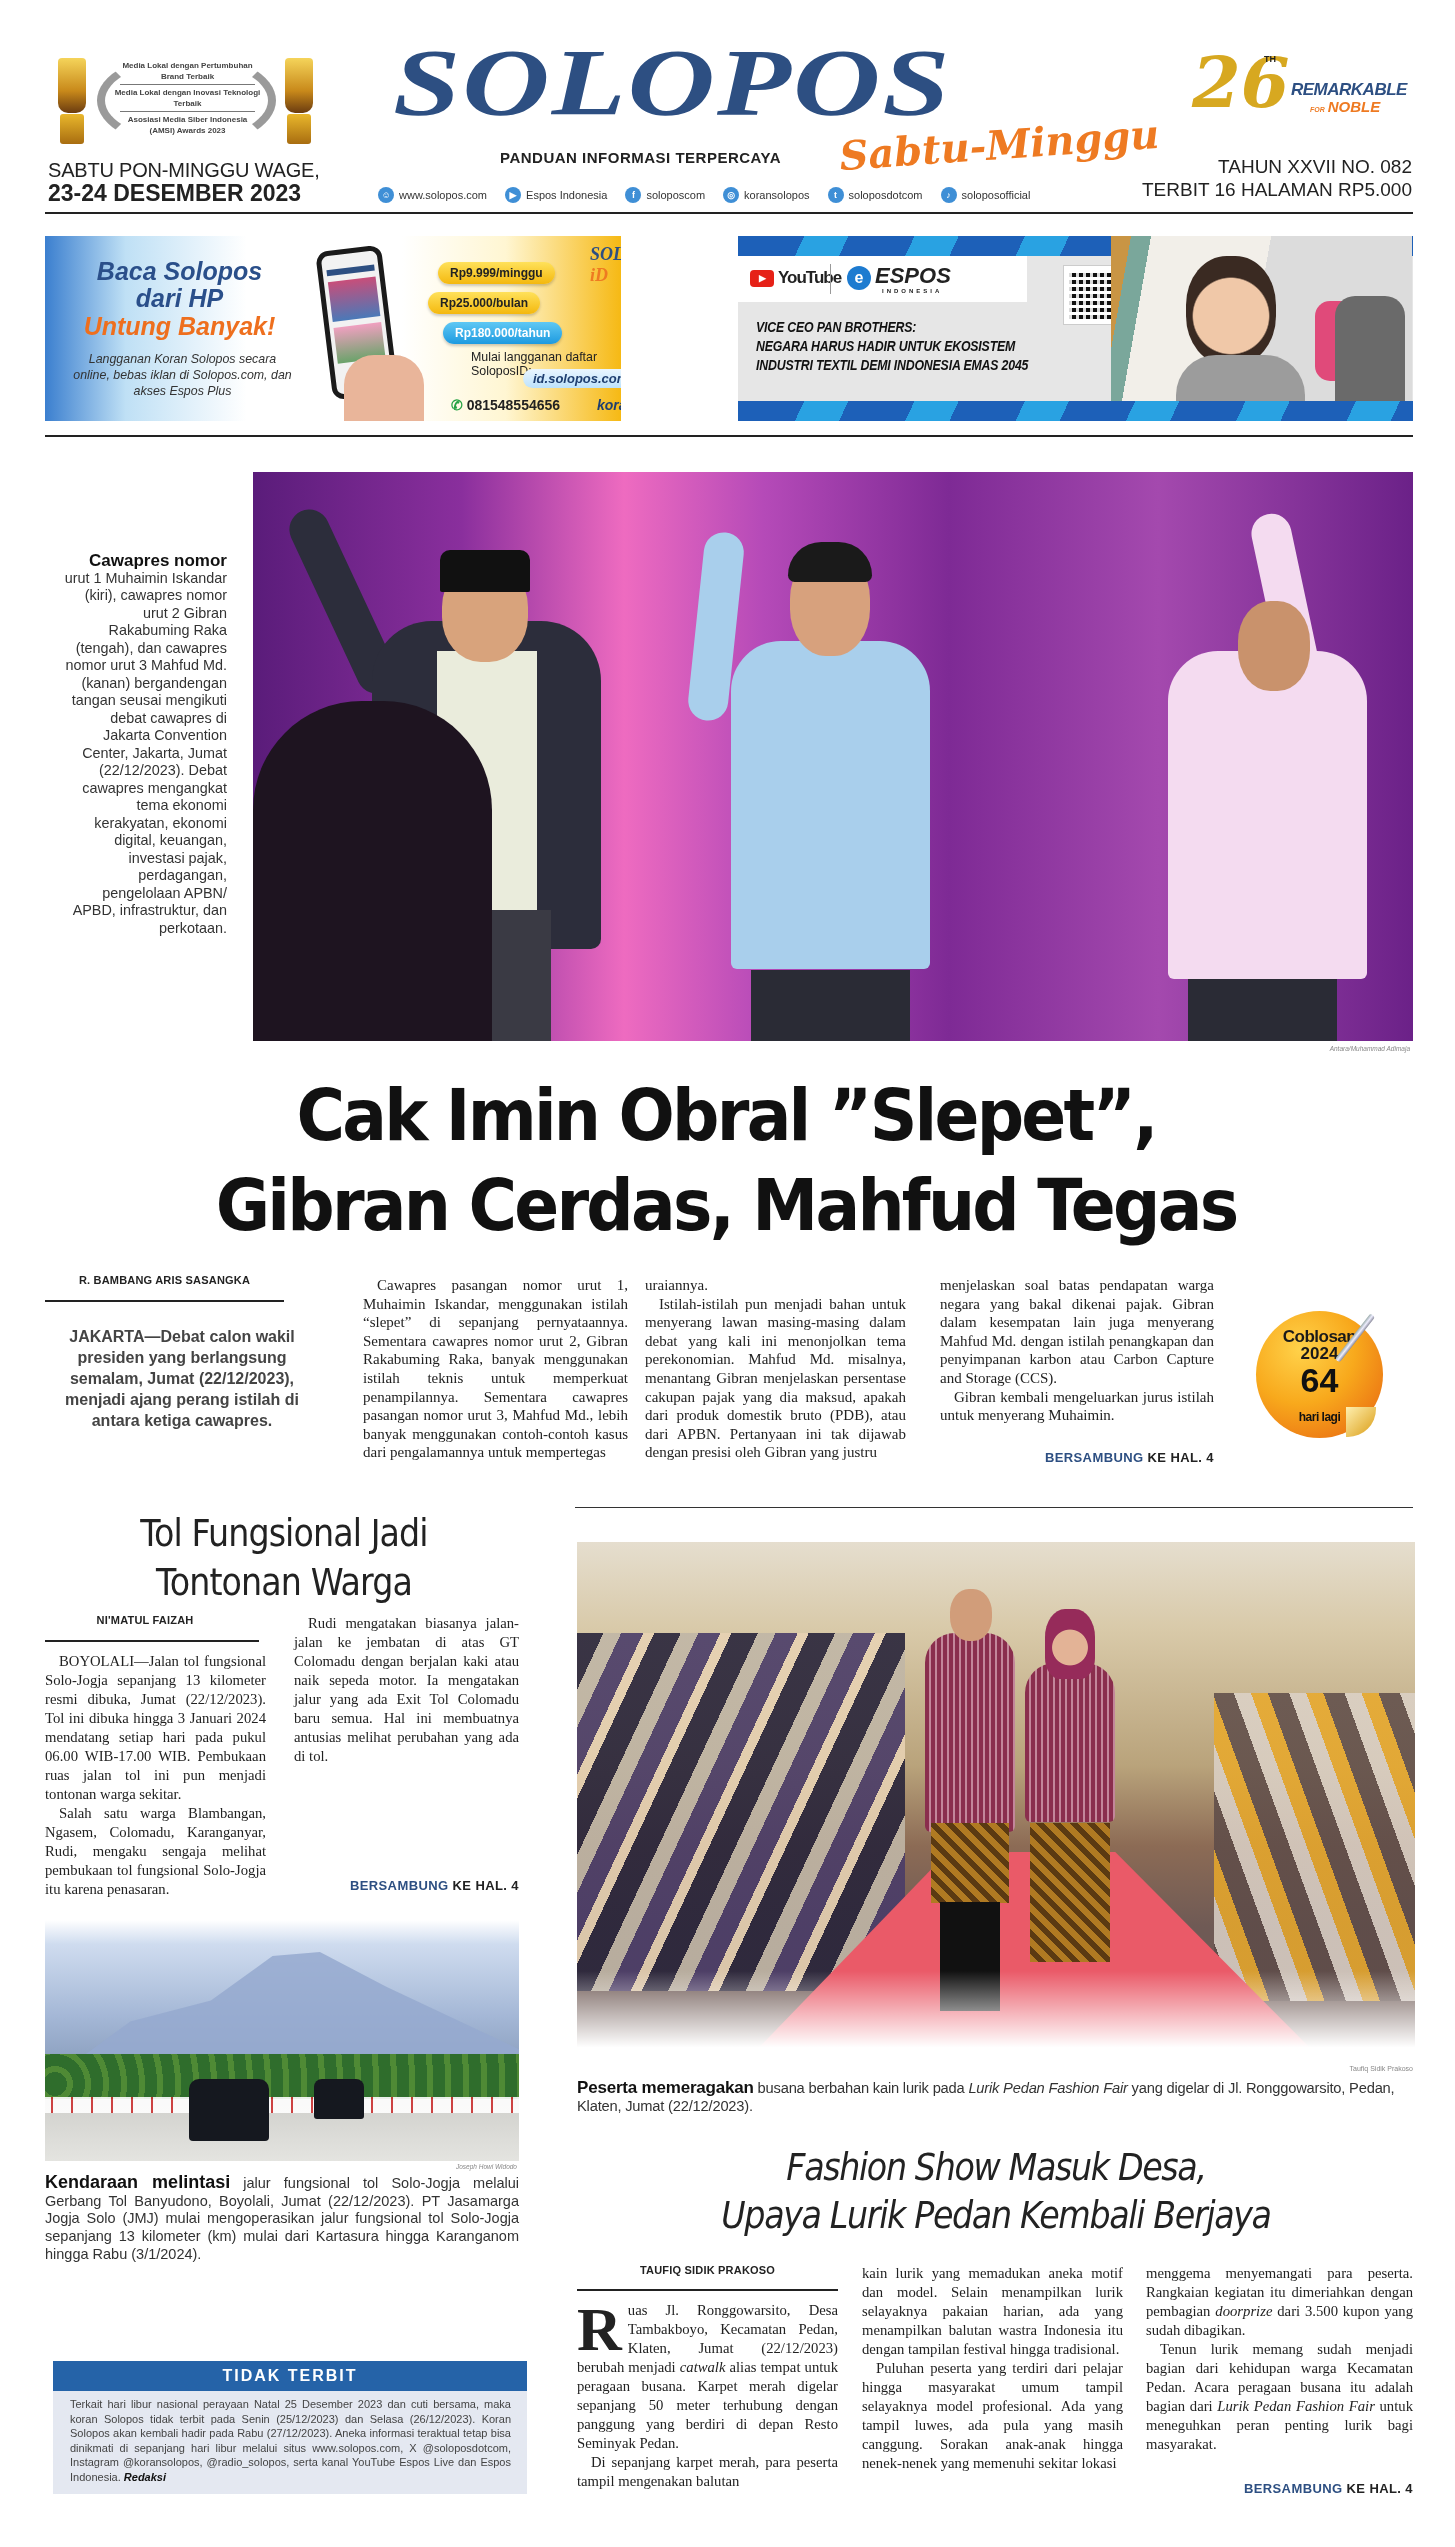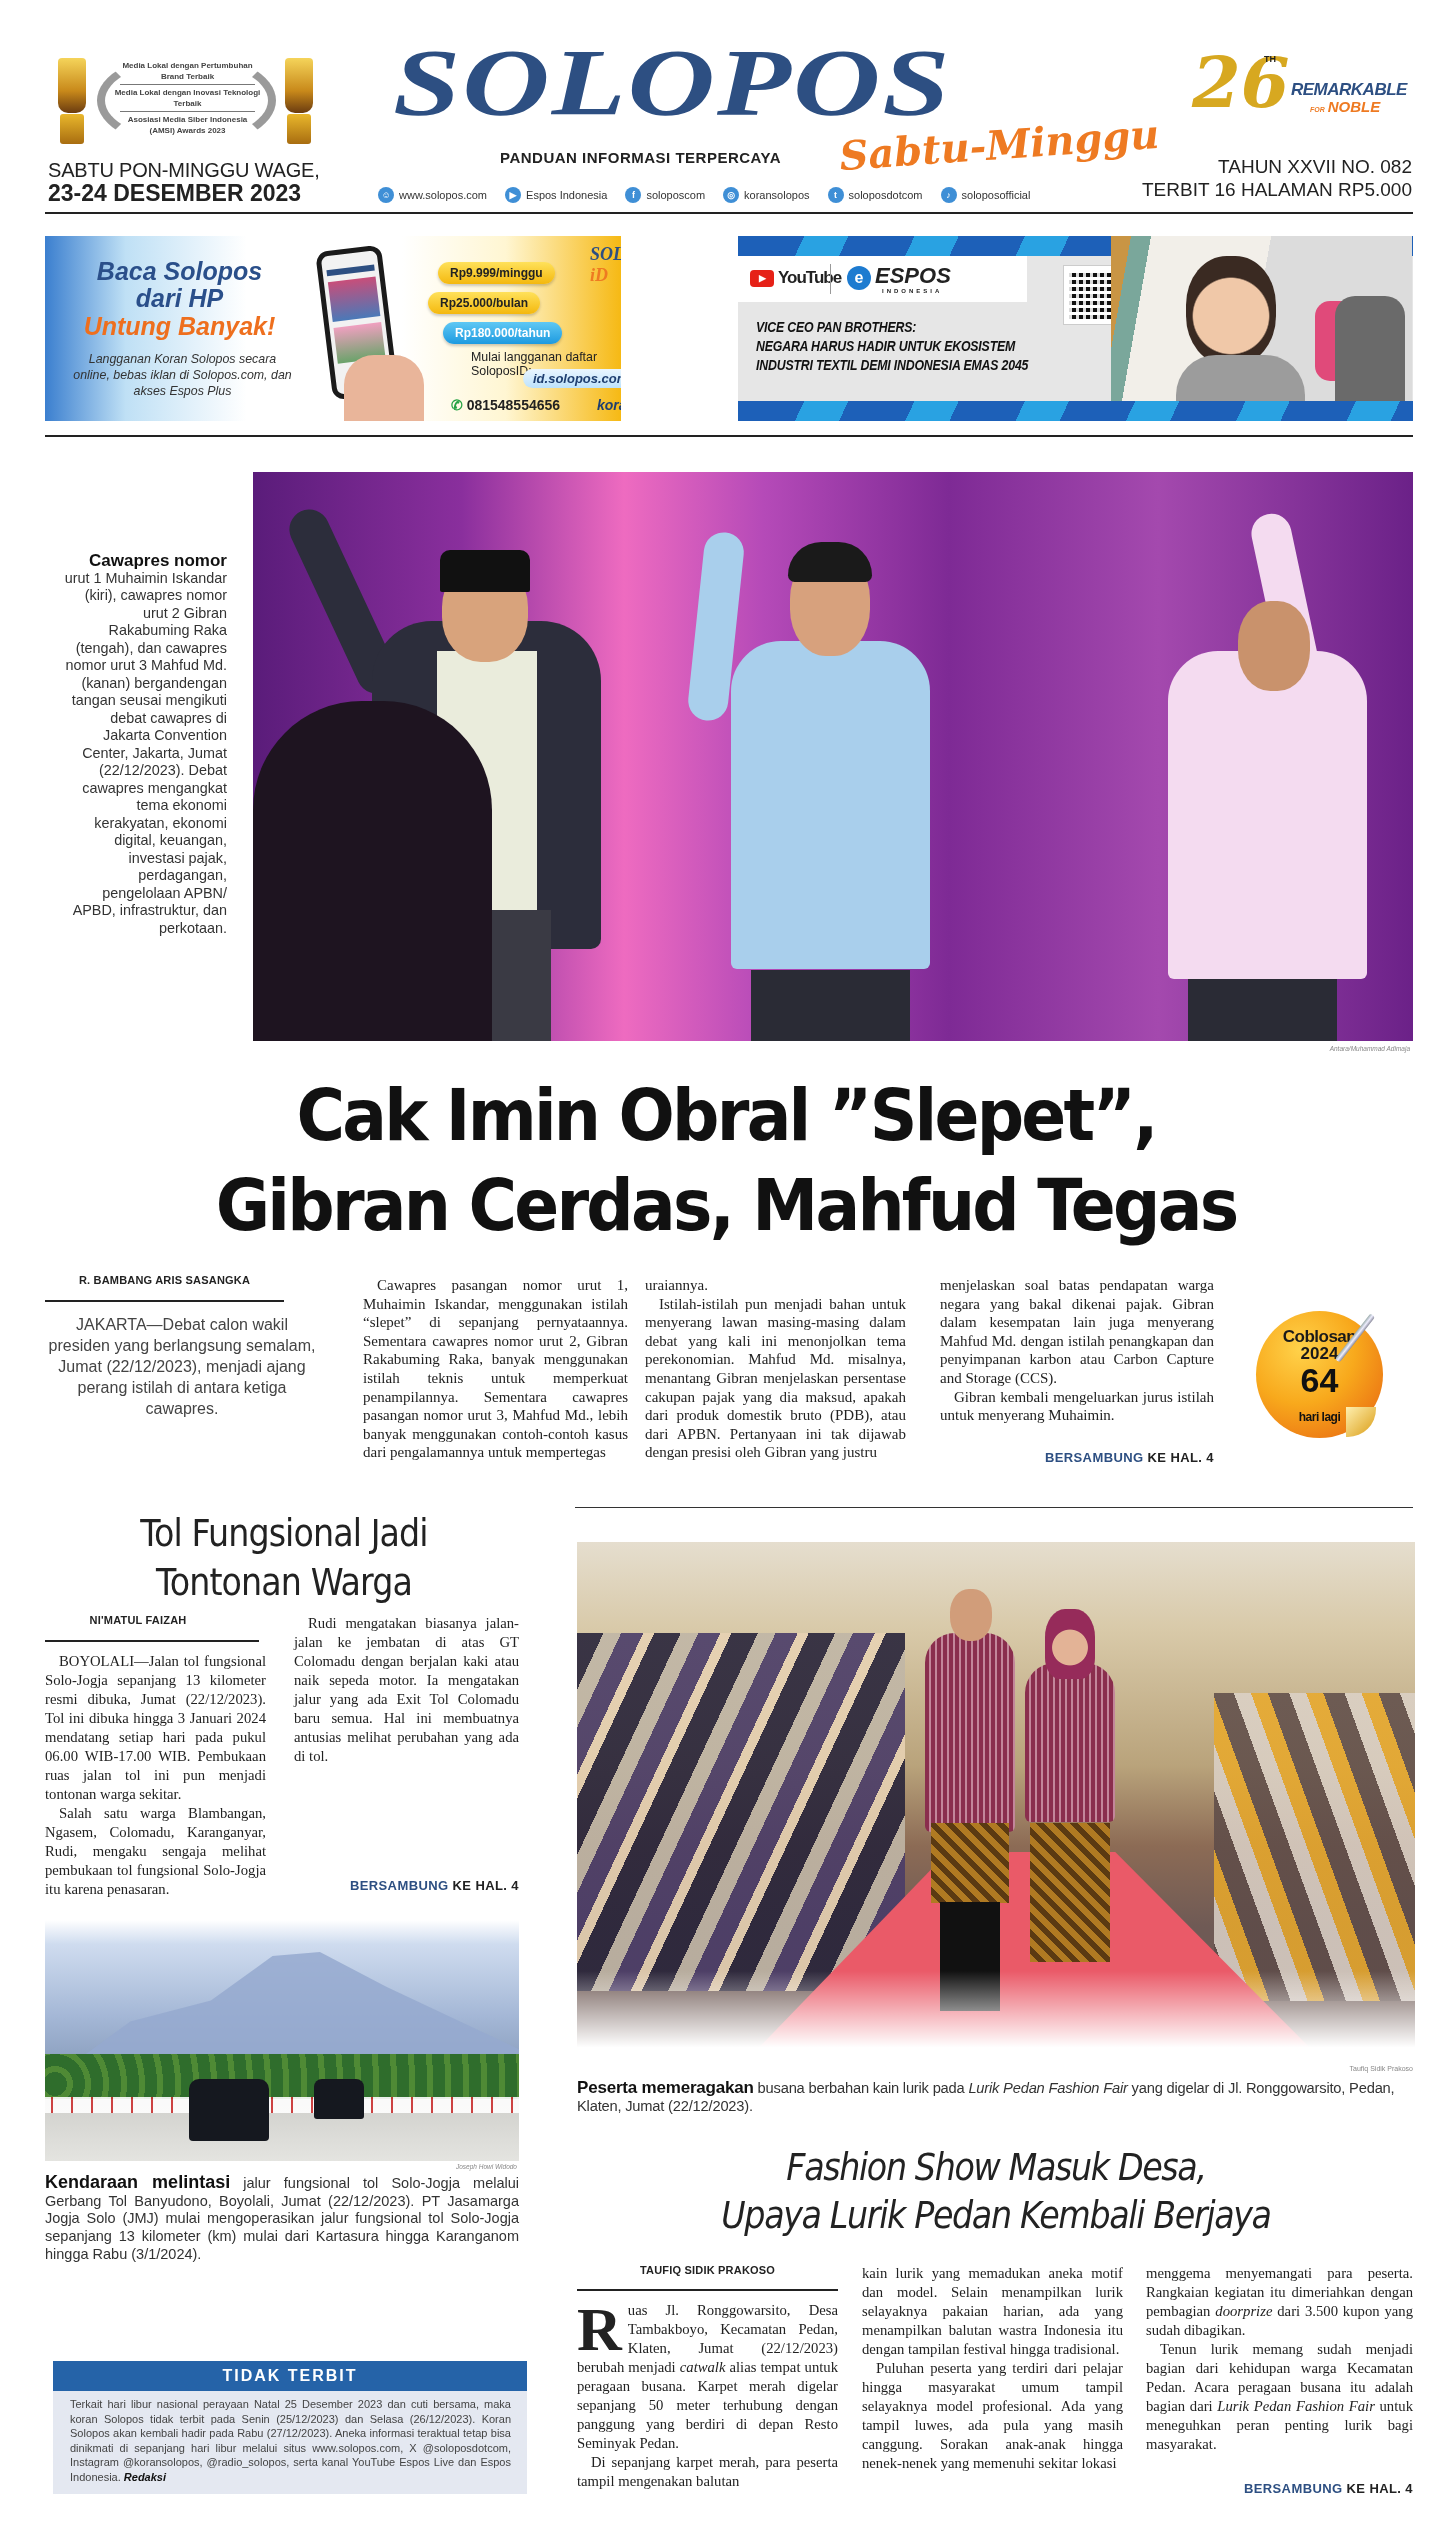--- a/index.html
+++ b/index.html
@@ -101,40 +101,40 @@
 
   
   .headline { left: 149px; top: 1070px; width: 1154px; text-align:center; font-family: "DejaVu Sans", sans-serif; font-weight: bold; font-size: 72px; line-height: 90px; color:#111; letter-spacing:-3px; transform: scaleX(0.92); transform-origin: center; }
 
   
   .byline { font-size: 11px; font-weight: bold; color:#222; text-align:center; letter-spacing: 0.2px; }
   .byline-rule { height: 2px; background:#222; }
   .lede { left: 45px; top: 1274px; width: 274px; }
   .lede .byline { width: 239px; }
   .lede .byline-rule { margin-top: 14px; width: 239px; }
-  .lede .p { margin-top: 12px; font-size: 16px; line-height: 21px; color:#444; text-align:center; font-weight: 400; }
+  .lede .p { margin-top: 24px; font-size: 16px; line-height: 21px; color:#444; text-align:center; font-weight: 700; }
   .col { position:absolute; font-family: "Liberation Serif", serif; font-size: 15px; line-height: 18.6px; color:#222; text-align: justify; }
   .col p { text-indent: 14px; }
   .col p.noindent { text-indent: 0; }
   .more { font-family: "Liberation Sans", sans-serif; font-weight: bold; font-size: 13px; letter-spacing: 0.4px; text-align: right; }
   .more .b { color:#2d4f82; }
   .more .k { color:#222; }
 
   
   .badge { left: 1256px; top: 1311px; width: 127px; height: 127px; border-radius:50%; background: radial-gradient(circle at 35% 30%, #ffd24a 0%, #f8a91c 45%, #e96b12 90%); text-align:center; }
   .badge .t1 { margin-top: 17px; font-size: 17px; font-weight: bold; color:#1a1a1a; line-height: 17px; letter-spacing:-0.5px; }
   .badge .t2 { font-size: 17px; font-weight: bold; color:#1a1a1a; line-height: 17px; }
   .badge .t3 { font-size: 34px; font-weight: bold; color:#111; line-height: 36px; }
   .badge .t4 { font-size: 12px; font-weight: bold; color:#111; letter-spacing:-0.5px;margin-top:12px; }
   .badge .nail { position:absolute; left: 96px; top: -2px; width: 6px; height: 58px; background: linear-gradient(90deg,#9aa,#eef,#889); transform: rotate(38deg); border-radius:3px; }
   .badge .curl { position:absolute; left: 90px; top: 96px; width: 30px; height: 30px; background: linear-gradient(135deg,#fff0b0,#d99a10); border-radius: 0 0 28px 0; }
 
   
   .tol-title { left: 45px; top: 1509px; width: 478px; text-align:center; font-family: "DejaVu Sans", sans-serif; font-size: 37px; line-height: 49px; color:#222; letter-spacing:-1px; transform: scaleX(0.9); }
-  .tol-by { left: 31px; top: 1614px; width: 214px; text-align: center; }
+  .tol-by { left: 38px; top: 1614px; width: 214px; text-align: center; }
   .tol-rule { left: 45px; top: 1640px; width: 214px; }
 
   .tol-photo { left: 45px; top: 1920px; width: 474px; height: 241px; overflow:hidden; background: linear-gradient(180deg,#ffffff 0%, #cfdcef 10%, #a4b7d6 40%, #91a5c4 55%, #6f8a6b 70%, #4a7a3a 78%, #d9d9d6 88%, #c8c8c4 100%); }
   .mountain { position:absolute; left: 0; top: 25px; width: 474px; height: 139px; background: #95a9cf; clip-path: polygon(0 100%, 18% 55%, 35% 40%, 48% 8%, 58% 5%, 72% 30%, 100% 75%, 100% 100%); opacity:.85; }
   .trees { position:absolute; left: 0; top: 134px; width: 474px; height: 45px; background: repeating-radial-gradient(circle at 10px 30px, #2f6d2c 0 12px, #4f8a35 12px 18px); }
   .road { position:absolute; left: 0; top: 179px; width: 474px; height: 62px; background: linear-gradient(180deg,#cfcfcb,#e4e4e0); }
   .rail { position:absolute; left: 0; top: 177px; width: 474px; height: 16px; background: repeating-linear-gradient(90deg,#fff 0 6px,#c33 6px 8px,#fff 8px 20px); opacity:.9; }
   .car1 { position:absolute; left: 144px; top: 159px; width: 80px; height: 62px; background:#15181f; border-radius: 10px 10px 4px 4px; }
   .car2 { position:absolute; left: 269px; top: 159px; width: 50px; height: 40px; background:#15181f; border-radius: 8px 8px 3px 3px; }
   .tol-credit { left: 378px; top: 2163px; width: 139px; text-align:right; font-size: 6.5px; font-style:italic; color:#888; }

